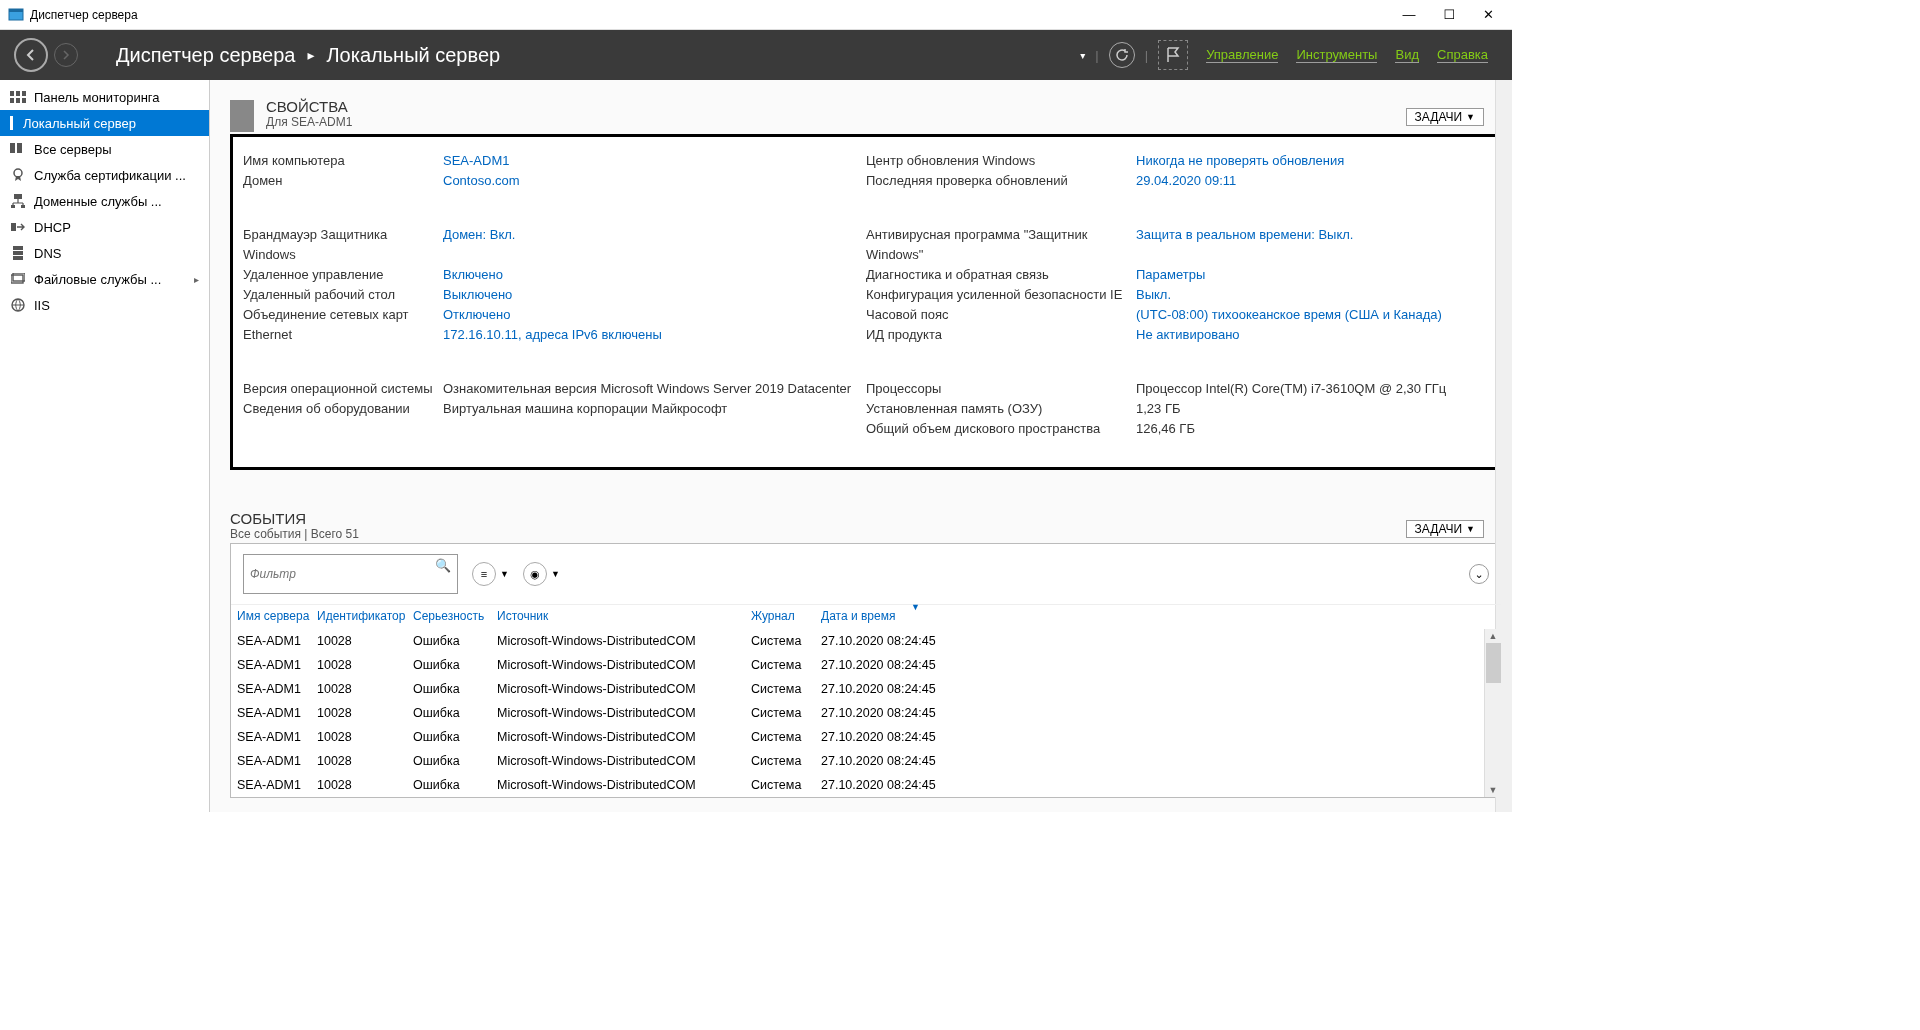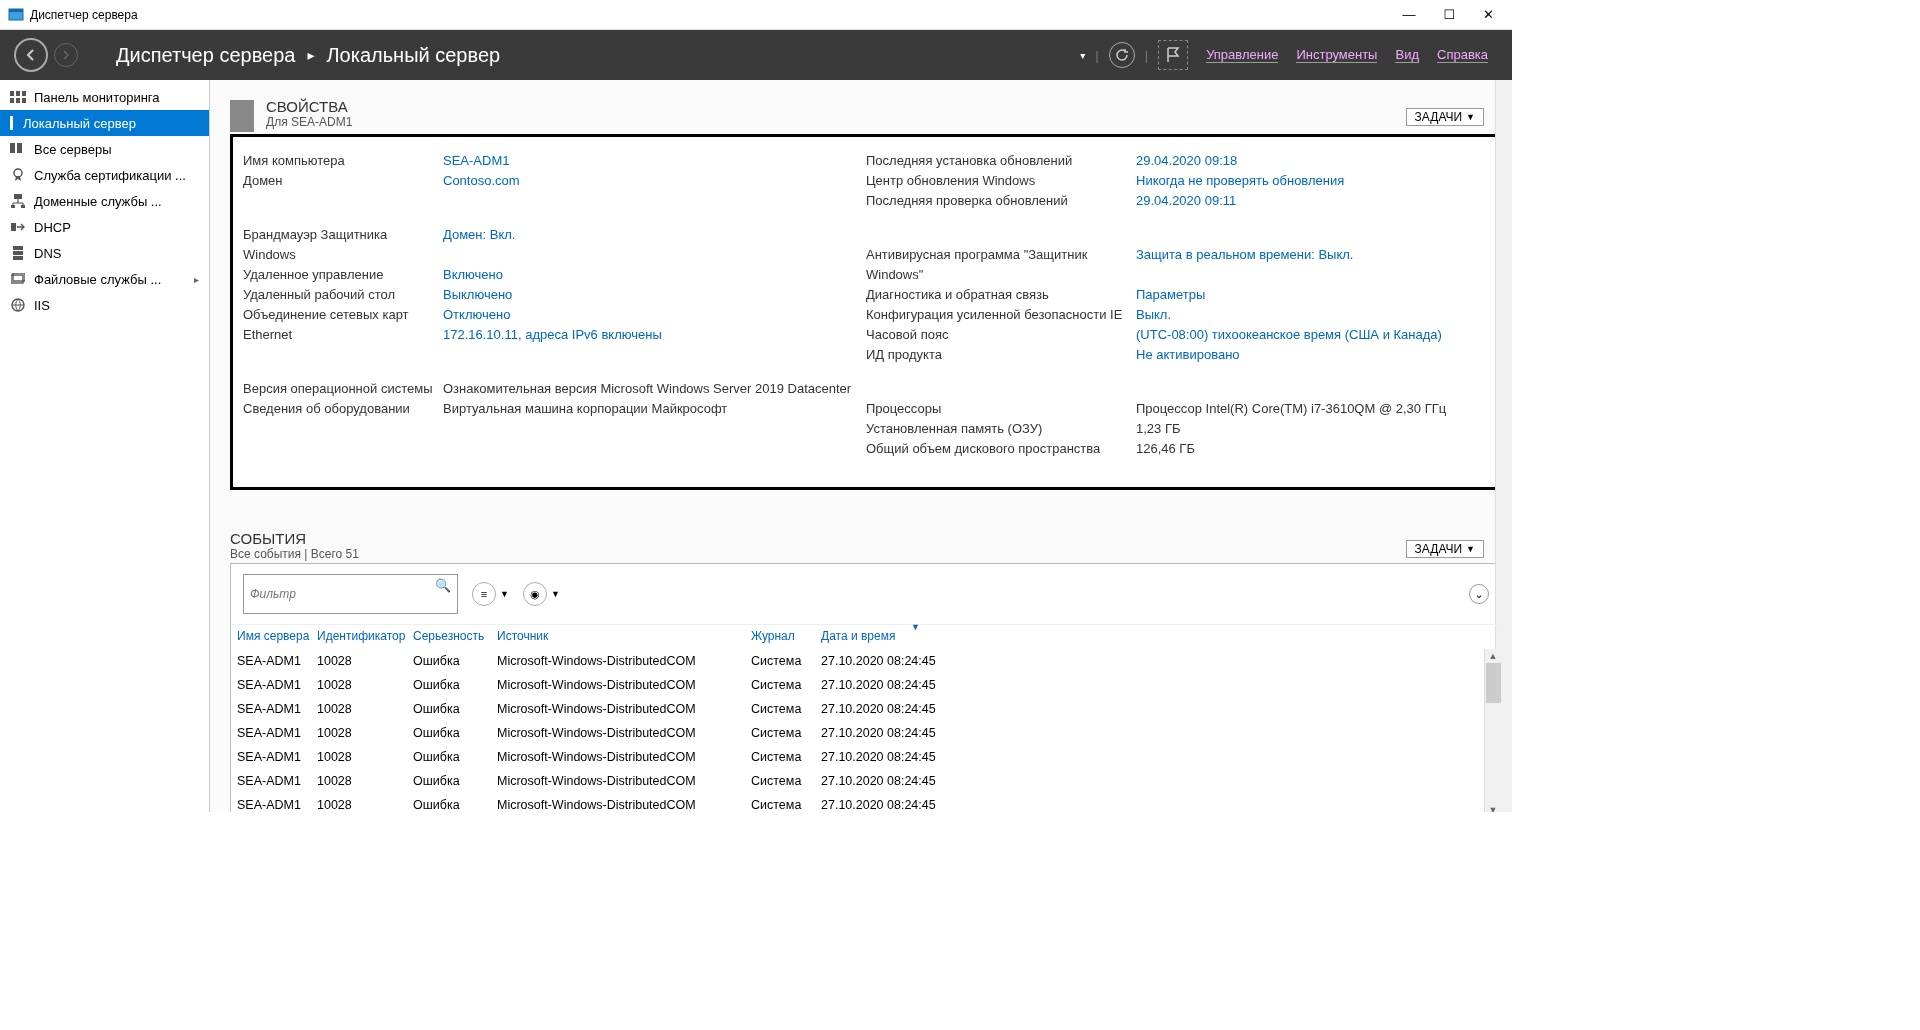--- a/index.html
+++ b/index.html
@@ -14,21 +14,21 @@
 .ribbon { height: 50px; background: #3a3a3a; display: flex; align-items: center; color: #fff; }
 .nav-arrows { display: flex; align-items: center; padding: 0 14px; gap: 6px; }
 .nav-circle { width: 34px; height: 34px; border: 2px solid #aaa; border-radius: 50%; display: flex; align-items: center; justify-content: center; cursor: pointer; }
 .nav-small { width: 24px; height: 24px; border: 1.5px solid #666; border-radius: 50%; display: flex; align-items: center; justify-content: center; }
 .breadcrumb { font-size: 20px; color: #fff; display: flex; align-items: center; gap: 12px; padding-left: 24px; }
 .breadcrumb .sep { color: #fff; font-size: 14px; }
 .ribbon-right { margin-left: auto; display: flex; align-items: center; gap: 18px; padding-right: 24px; font-size: 13px; }
 .ribbon-icon-group { display:flex; align-items:center; gap:10px;}
 .ribbon-circle { width: 26px; height: 26px; border: 1.5px solid #aaa; border-radius: 50%; display: flex; align-items: center; justify-content: center; cursor: pointer;}
 .ribbon-flag-box { width: 30px; height: 30px; border: 1px dashed #888; display:flex; align-items:center; justify-content:center; }
-.ribbon-menu-item { cursor: pointer; color: #f0abfc; border-bottom: 1px solid rgba(255,255,255,0.5); padding-bottom: 0px; }
+.ribbon-menu-item { cursor: pointer; color: #84cc16; border-bottom: 1px solid rgba(255,255,255,0.5); padding-bottom: 0px; }
 
 .content-row { display: flex; height: calc(100% - 80px); }
 .sidebar { width: 210px; background: #fff; border-right: 1px solid #ccc; padding-top: 4px; }
 .sidebar-item { height: 26px; display: flex; align-items: center; padding: 0 10px; gap: 8px; cursor: pointer; font-size: 13px; }
 .sidebar-item.selected { background: #0078d4; color: #fff; }
 .sidebar-item .bar { width: 3px; height: 14px; background: #333; margin-right: 2px; }
 .sidebar-item.selected .bar { background: #fff; }
 .sidebar-icon { width: 16px; height: 14px; display: inline-flex; align-items: center; justify-content: center; color: #555; }
 .sidebar-item .chev { margin-left: auto; font-size: 10px; color: #666; }
 
@@ -286,24 +286,20 @@
             </div>
             <div class="prop-row">
               <div class="prop-label">Сведения об оборудовании</div>
               <div class="prop-val">Виртуальная машина корпорации Майкрософт</div>
             </div>
           </div>
       </div>
       <div class="props-col">
         <div id="props-right">
             <div class="prop-row">
-              <div class="prop-label wide">Последняя установка обновлений</div>
-              <div class="prop-val link">29.04.2020 09:18</div>
-            </div>
-            <div class="prop-row">
               <div class="prop-label wide">Центр обновления Windows</div>
               <div class="prop-val link">Никогда не проверять обновления</div>
             </div>
             <div class="prop-row">
               <div class="prop-label wide">Последняя проверка обновлений</div>
               <div class="prop-val link">29.04.2020 09:11</div>
             </div>
           </div>
         <div class="prop-gap"></div>
         <div id="props-right2">

